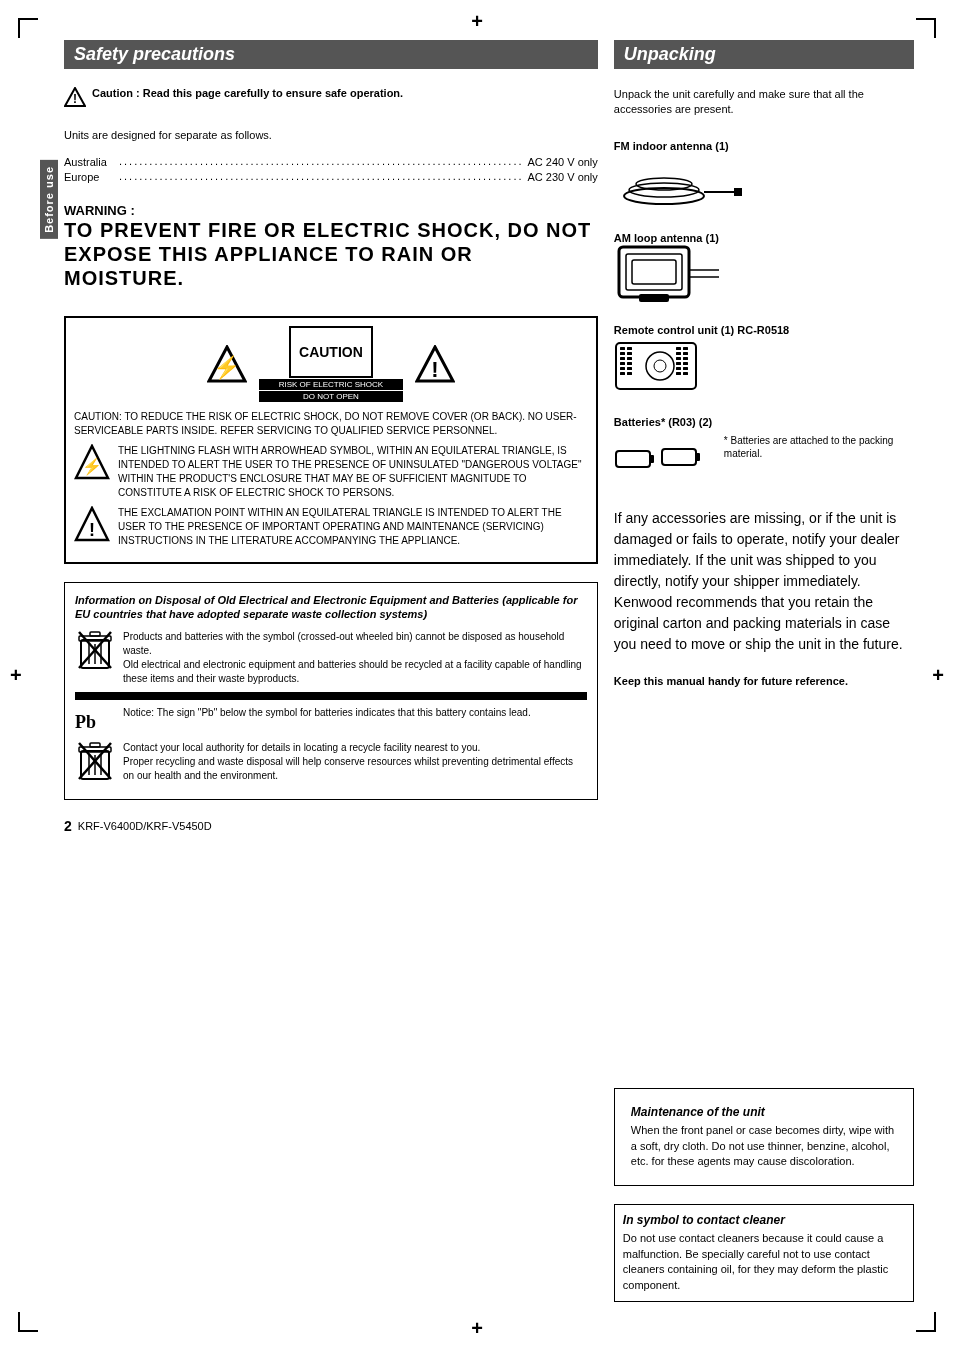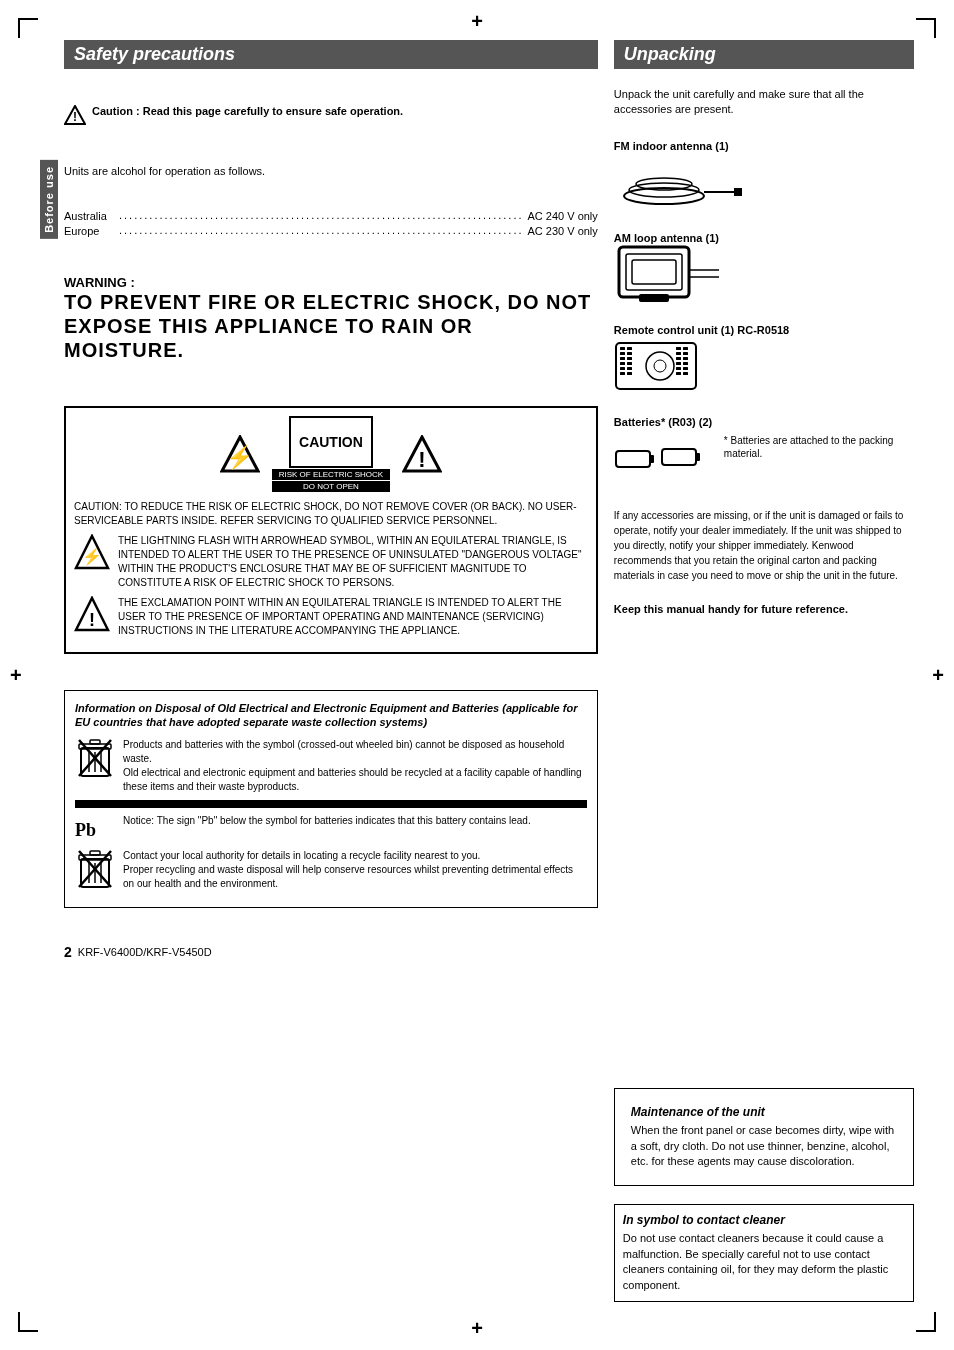--- a/index.html
+++ b/index.html
@@ -75,21 +75,21 @@
       display: flex;
       flex-direction: row;
       flex: 1;
       gap: 16px;
     }
 
     .left-col {
       flex: 1;
       display: flex;
       flex-direction: column;
-      gap: 28px;
+      gap: 10px;
     }
 
     .right-col {
       flex: 1;
       display: flex;
       flex-direction: column;
       gap: 10px;
     }
 
     
@@ -168,21 +168,21 @@
       font-weight: bold;
       font-size: 14px;
       border: 2px solid #000;
       padding: 16px 8px;
       display: inline-block;
     }
     .caution-subtitle {
       font-size: 8px;
       background: #000;
       color: #fff;
-      padding: 1px 7px;
+      padding: 1px 20px;
       display: block;
       text-align: center;
       margin-top: 1px;
     }
 
     .caution-box-text {
       font-size: 10px;
       line-height: 1.4;
       margin-bottom: 6px;
     }
@@ -281,21 +281,21 @@
       display: flex;
       align-items: flex-start;
       gap: 20px;
     }
     .battery-note {
       font-size: 10px;
       line-height: 1.3;
     }
 
     .accessories-note {
-      font-size: 10px;
+      font-size: 14px;
       line-height: 1.5;
       margin-bottom: 10px;
     }
     .keep-manual {
       font-weight: bold;
       font-size: 11px;
       margin-bottom: 10px;
     }
 
     
@@ -378,21 +378,21 @@
           <svg width="22" height="20" viewBox="0 0 22 20">
             <polygon points="11,1 21,19 1,19" fill="none" stroke="#000" stroke-width="2"></polygon>
             <text x="11" y="16" text-anchor="middle" font-size="12" font-weight="bold">!</text>
           </svg>
         </span>
         <div class="caution-notice-text">
           <strong>Caution : Read this page carefully to ensure safe operation.</strong>
         </div>
       </div>
 
-      <div class="operation-text">Units are alcohol for operation as follows.</div>
+      <div class="operation-text">Units are designed for separate as follows.</div>
 
       <div>
         <div class="volt-row">
           <span class="volt-country">Australia</span>
           <span class="volt-dots">................................................................................</span>
           <span class="volt-value">AC 240 V only</span>
         </div>
         <div class="volt-row">
           <span class="volt-country">Europe</span>
           <span class="volt-dots">................................................................................</span>

